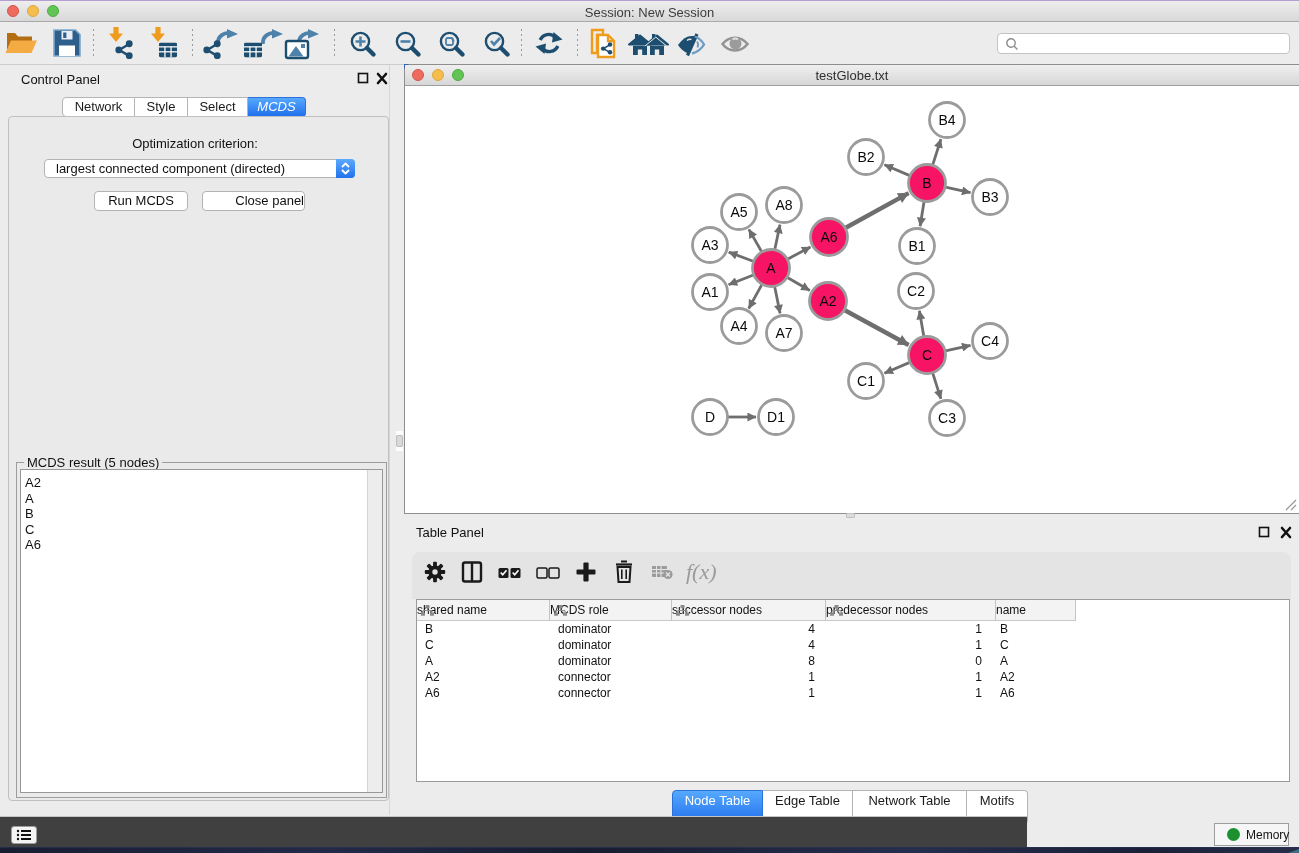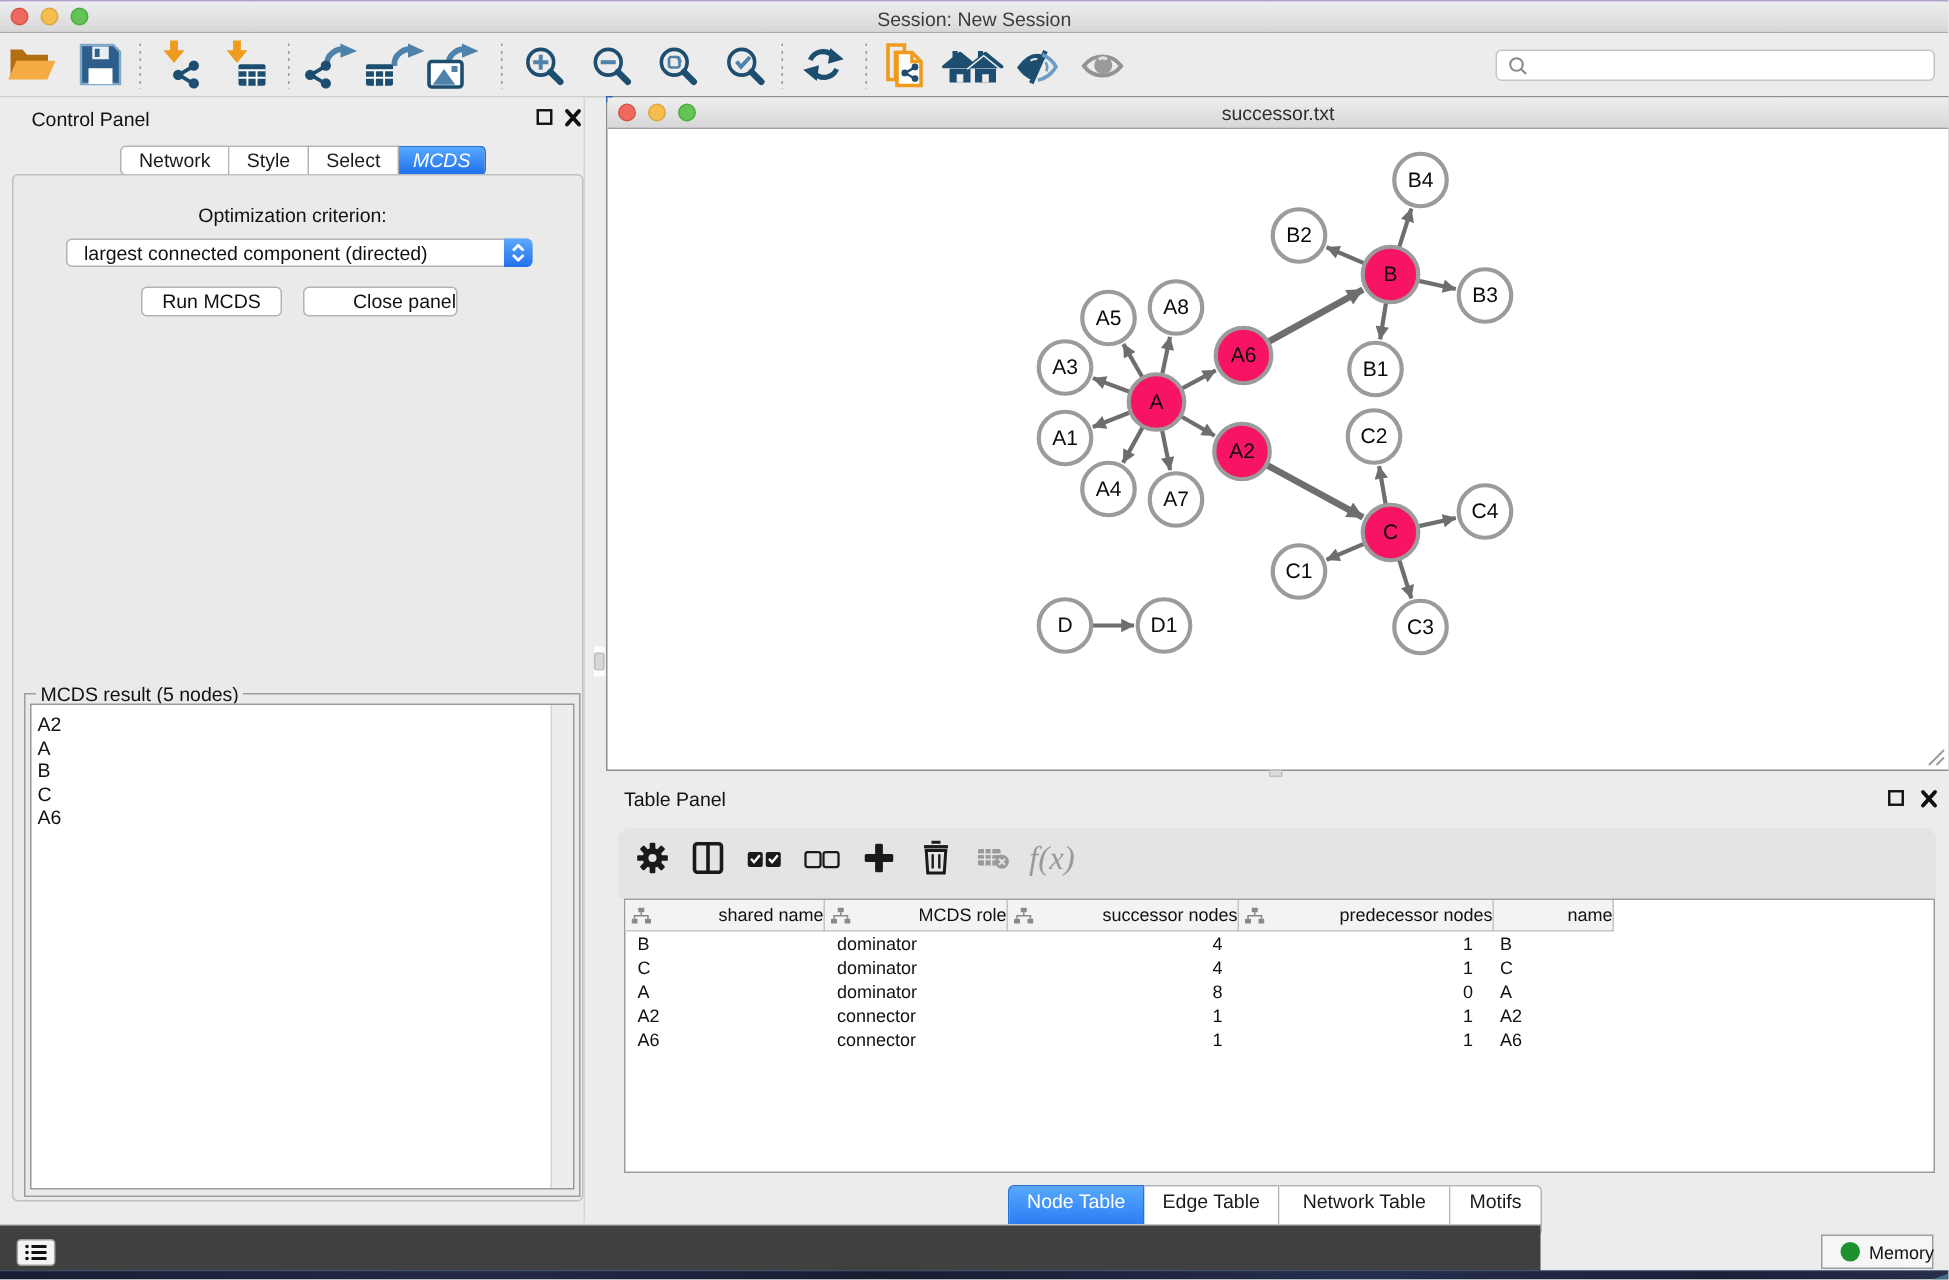--- a/index.html
+++ b/index.html
@@ -56,21 +56,21 @@
   background:linear-gradient(#efefef,#d7d7d7); border-bottom:1px solid #9f9f9f; }
 #net-title { width:100%; text-align:center; top:3px; font-size:13px; color:#2e2e2e; }
 
 
 #tpanel-title { left:416px; top:525px; font-size:13px; color:#111; }
 #tp-toolbar { left:412px; top:552px; width:879px; height:47px; background:#e4e4e4;
   border-radius:8px 8px 0 0; }
 #tp-table { left:416px; top:599px; width:874px; height:183px; background:#fff; border:1px solid #9b9b9b; }
 #tp-header { left:0; top:0; width:659px; height:21px; background:#f3f3f3;
   border-bottom:1px solid #c9c9c9; font-size:12px; color:#111; }
-.hcell { top:0; height:21px; border-right:1px solid #c4c4c4; text-align:right; line-height:21px; }
+.hcell { top:0; height:21px; border-right:1px solid #c4c4c4; text-align:left; line-height:21px; }
 .trow { font-size:12px; color:#111; height:16px; }
 .tcell { position:absolute; white-space:nowrap; }
 
 
 .btab { top:790px; height:34px; border:1px solid #b4b4b4; border-left:none; background:#fff;
   font-size:13px; color:#1a1a1a; text-align:center; line-height:19px; }
 
 
 #statusbar { left:0; top:816px; width:1027px; height:31px; background:#404040; border-top:1px solid #c6c6c6; }
 #hamburger { left:11px; top:9px; width:26px; height:18px; background:#f4f4f4;
@@ -237,21 +237,21 @@
 </div>
 
 <div class="abs" id="mainbg"></div>
 
 <div class="abs" id="cpanel">
   <div class="abs" id="cp-title">Control Panel</div>
   <svg class="abs" style="left:357px; top:7px" width="32" height="13" viewBox="0 0 32 13">
     <rect x="1.5" y="1.5" width="9" height="9" fill="none" stroke="#111" stroke-width="1.6"></rect>
     <path d="M21 2 L29 11 M29 2 L21 11" stroke="#111" stroke-width="2.6" stroke-linecap="round"></path>
   </svg>
-  <div class="abs tabrow" style="left:80px; top:32px;">
+  <div class="abs tabrow" style="left:62px; top:32px;">
     <div class="tab first" style="width:73px;">Network</div>
     <div class="tab" style="width:53px;">Style</div>
     <div class="tab" style="width:60px;">Select</div>
     <div class="tab sel last" style="width:58px;">MCDS</div>
   </div>
   <div class="abs" id="cp-box"></div>
   <div class="abs" id="dropdown">largest connected component (directed)
     <div class="abs" id="dd-btn">
       <svg width="19" height="19" viewBox="0 0 19 19">
         <path d="M6 8 L9.5 4.5 L13 8" fill="none" stroke="#fff" stroke-width="1.8" stroke-linejoin="round"></path>
@@ -269,21 +269,21 @@
     </div>
   </div>
 </div>
 
 <div class="abs" id="netwin">
   <div class="abs" style="left:-1px;top:-1px;width:0;height:0;border-top:5px solid #3465b4;border-right:5px solid transparent;"></div>
   <div class="abs" id="net-titlebar">
     <div class="abs tl" style="left:7px; top:4px; background:#ee6a5e; border:0.5px solid #d55549;"></div>
     <div class="abs tl" style="left:27px; top:4px; background:#f5bd4e; border:0.5px solid #dda73d;"></div>
     <div class="abs tl" style="left:47px; top:4px; background:#61c454; border:0.5px solid #4eab43;"></div>
-    <div class="abs" id="net-title">successor.txt</div>
+    <div class="abs" id="net-title">testGlobe.txt</div>
   </div>
   <svg class="abs" style="left:0px; top:21px;" width="894" height="427" id="graphsvg">
 <defs>
 <marker id="ah" markerUnits="userSpaceOnUse" viewBox="0 0 10 10" refX="9.5" refY="5" markerWidth="9.5" markerHeight="9" orient="auto">
           <path d="M0 0 L10 5 L0 10 z" fill="#6e6e6e"></path>
         </marker>
 <marker id="ah2" markerUnits="userSpaceOnUse" viewBox="0 0 10 10" refX="9.5" refY="5" markerWidth="12" markerHeight="11" orient="auto">
           <path d="M0 0 L10 5 L0 10 z" fill="#6e6e6e"></path>
         </marker>
 </defs>

